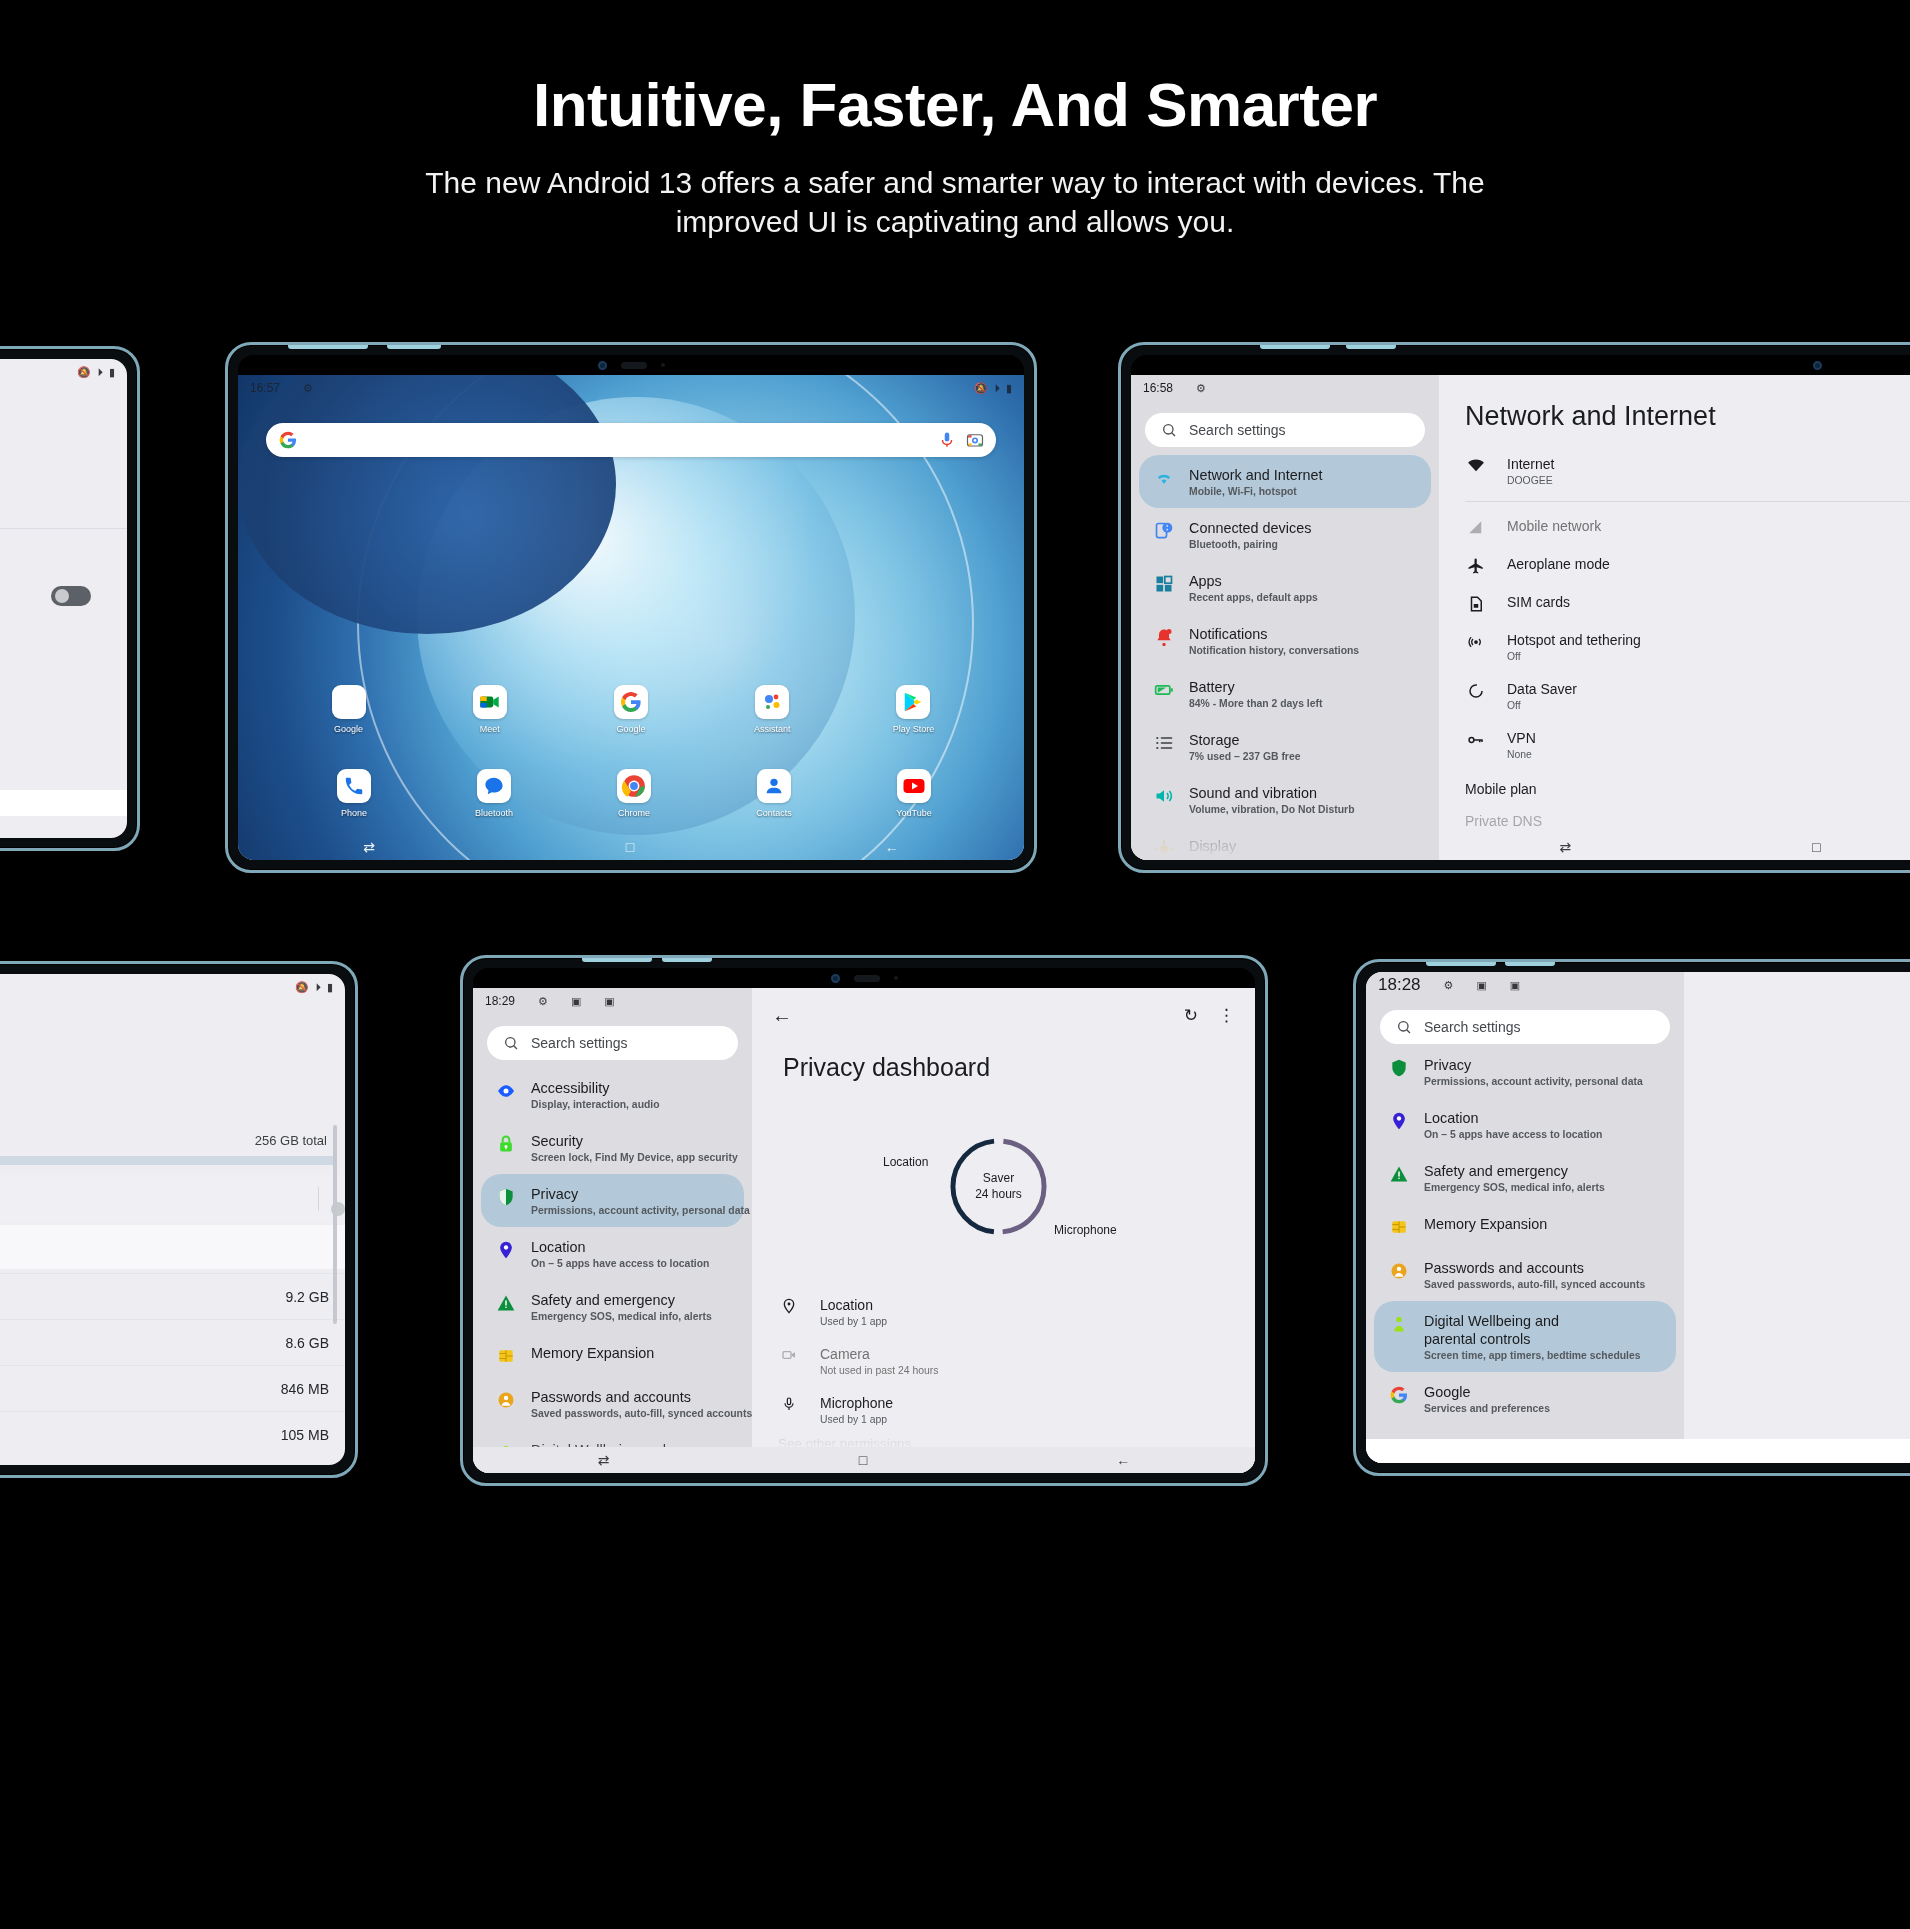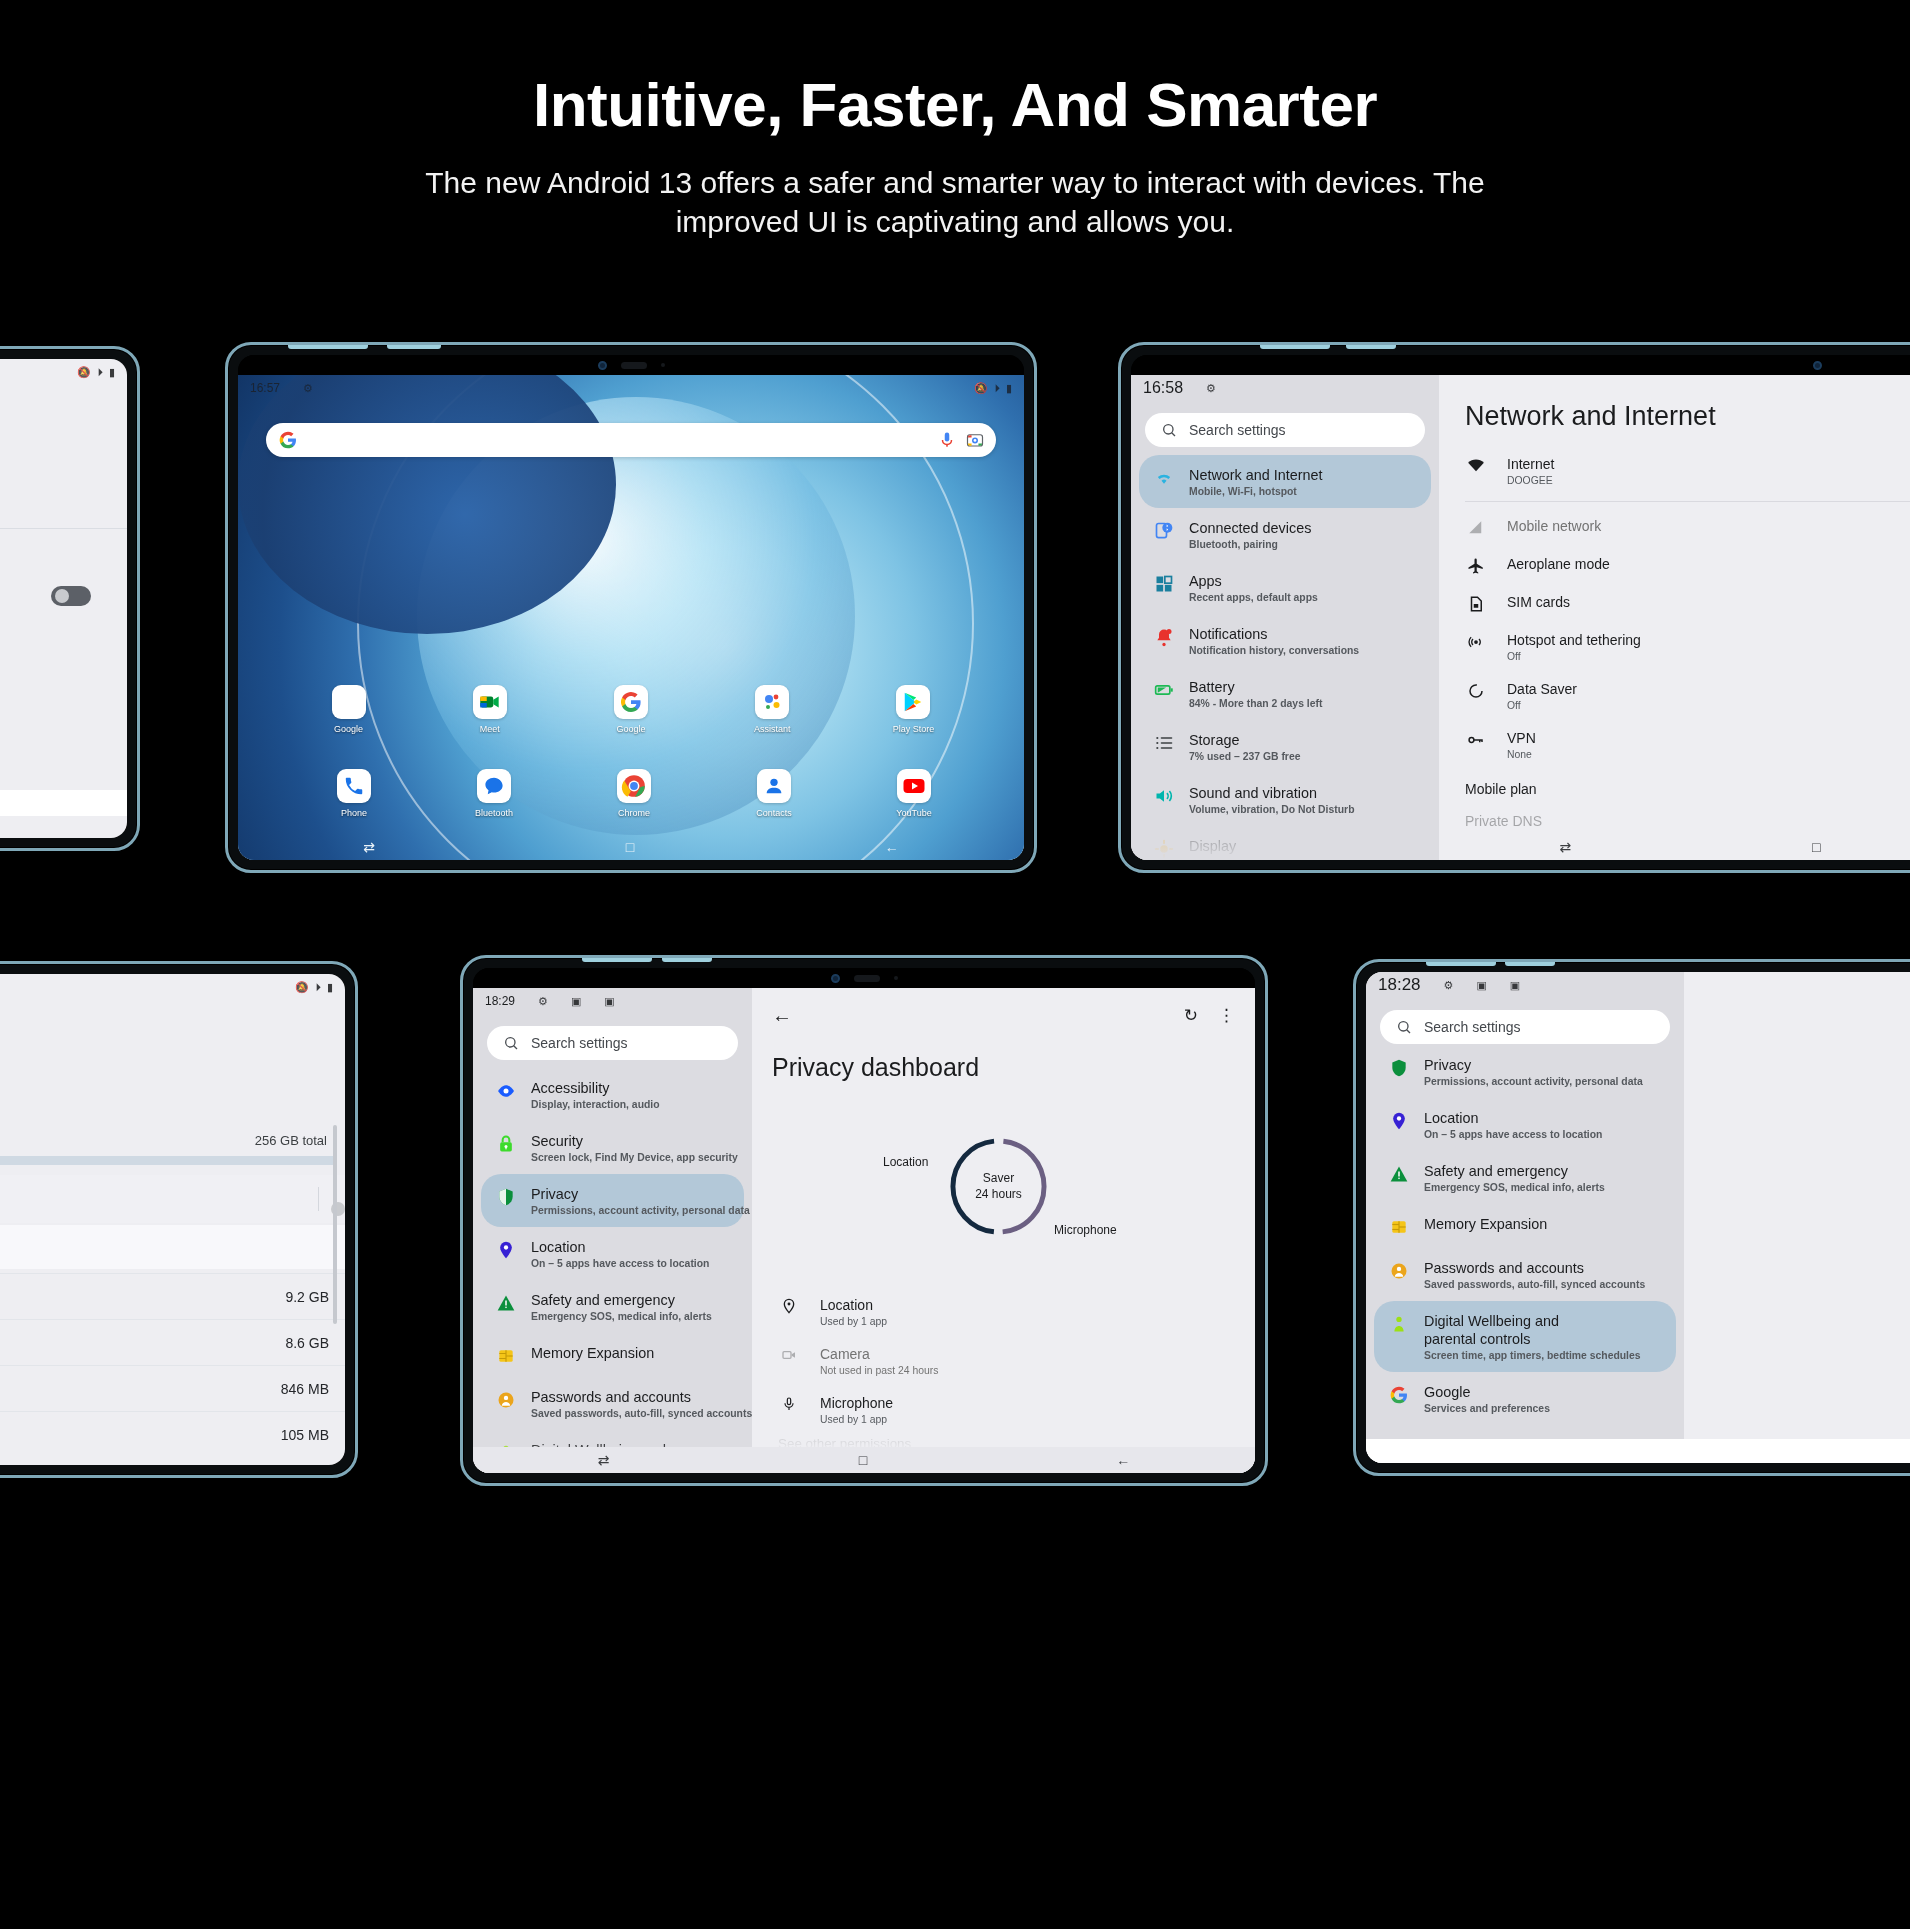--- a/index.html
+++ b/index.html
@@ -329,21 +329,21 @@
     <div class="top-nub" style="left:225px; width:50px;"></div>
     <div class="bezel">
       <div class="cam-strip" style="justify-content:flex-end; padding-right:119px;">
         <span class="cam-dot"></span>
       </div>
       <div class="screen" style="top:20px;">
 
         <div class="settings-pane" style="left:0; width:308px;">
           <div class="statusbar" style="position:relative;">
             <div class="sb-left">
-              <span style="font-size:16px;">16:58</span>
+              <span style="font-size:12px;">16:58</span>
               <span class="sb-ico">⚙</span>
             </div>
           </div>
           <div class="search-pill">
             <svg width="16" height="16" viewBox="0 0 24 24">
                 <circle cx="11" cy="11" r="7" fill="none" stroke="#4a4e53" stroke-width="2"></circle>
                 <line x1="16" y1="16" x2="21" y2="21" stroke="#4a4e53" stroke-width="2"></line>
               </svg>
             <span>Search settings</span>
           </div>
@@ -732,21 +732,21 @@
         </div>
 
         <div class="detail-pane" style="left:279px; right:0;">
           <div style="display:flex; align-items:center; padding:16px 20px 0;">
             <span style="font-size:20px; color:#1b1c1e;">←</span>
             <span style="margin-left:auto; display:flex; gap:20px; align-items:center;">
               <span style="font-size:17px; color:#1b1c1e;">↻</span>
               <span style="font-size:17px; color:#1b1c1e;">⋮</span>
             </span>
           </div>
-          <div style="font-size:25px; color:#1b1c1e; padding:26px 0 0 20px;">Privacy dashboard</div>
+          <div style="font-size:25px; color:#1b1c1e; padding:26px 0 0 31px;">Privacy dashboard</div>
 
           <div class="donut-wrap" style="left:195px; top:147px; width:103px; height:103px;">
             <svg width="103" height="103" viewBox="0 0 104 104">
               <circle cx="52" cy="52" r="46" fill="none" stroke="#6b5f82" stroke-width="5" stroke-dasharray="135 154" stroke-dashoffset="-5" transform="rotate(-90 52 52)"></circle>
               <circle cx="52" cy="52" r="46" fill="none" stroke="#14293f" stroke-width="5" stroke-dasharray="135 154" stroke-dashoffset="-149" transform="rotate(-90 52 52)"></circle>
             </svg>
             <div class="donut-center">
               <span>Saver</span>
               <span>24 hours</span>
             </div>

